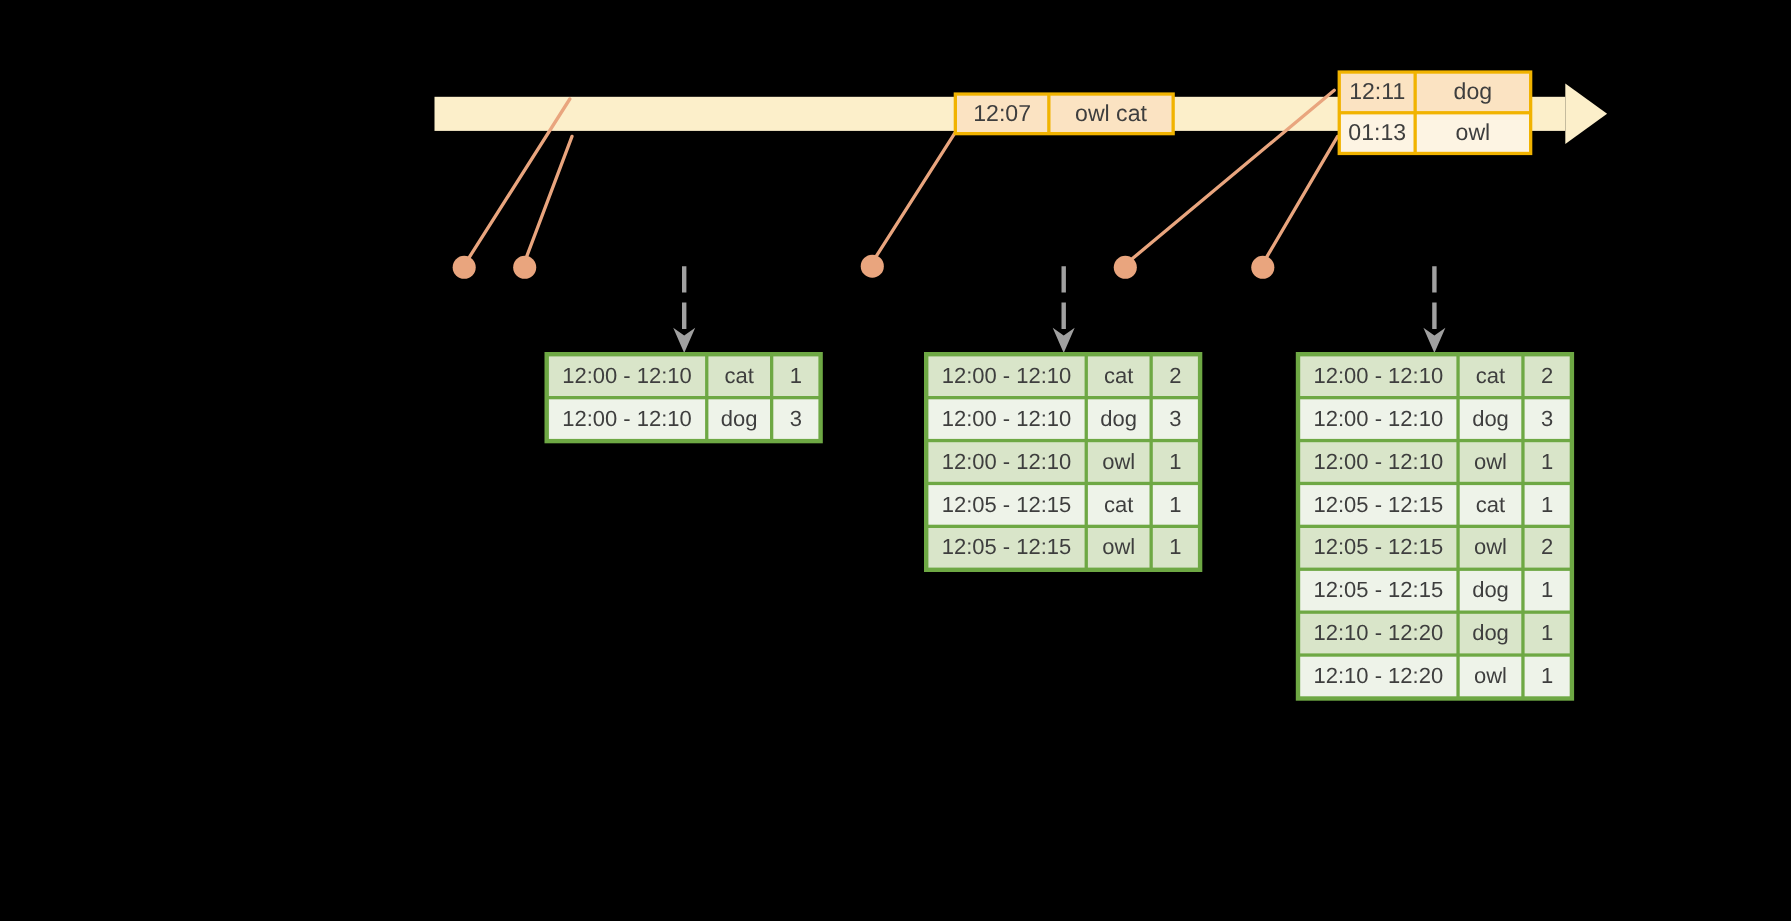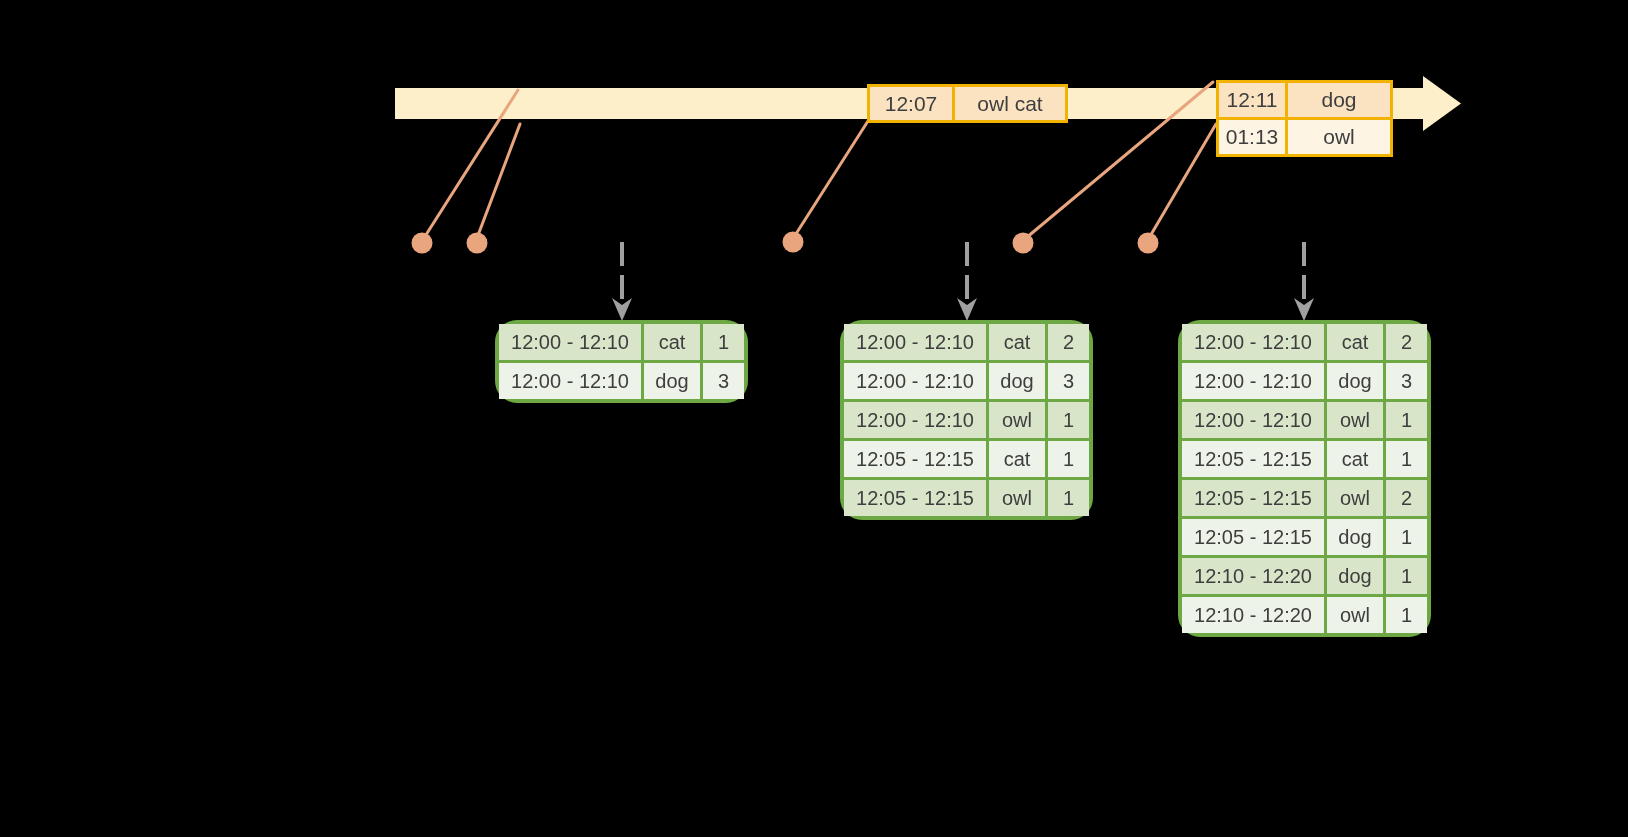--- a/index.html
+++ b/index.html
@@ -37,21 +37,20 @@
   
   .res-table {
     position: absolute;
     display: grid;
     grid-template-columns: 142px 56px 41px;
     gap: 3px;
     padding: 4px;
     background: var(--result-table-border, #6ea844);
     grid-auto-rows: 36px;
     box-sizing: content-box;
-    border-radius: 22px;
   }
   .res-table .cell { font-size: 20px; }
   .res-table .dark  { background: var(--result-row-dark, #d9e5c9); }
   .res-table .light { background: var(--result-row-light, #eef3e9); }
 
   .cell {
     display: flex;
     align-items: center;
     justify-content: center;
     white-space: nowrap;
@@ -92,21 +91,21 @@
       <polygon class="tri" points="1294,298 1304,321 1314,298 1304,305"></polygon>
     </g>
   </svg>
 
 
   <div class="evt-table" style="left:867px; top:84px; grid-template-columns:82px 110px; grid-auto-rows:33px;">
     <div class="cell dark">12:07</div>
     <div class="cell dark">owl cat</div>
   </div>
 
-  <div class="evt-table" style="left:1216px; top:80px; grid-template-columns:66px 102px; grid-auto-rows:34px;">
+  <div class="evt-table" style="left:1216px; top:64px; grid-template-columns:66px 102px; grid-auto-rows:34px;">
     <div class="cell dark">12:11</div>
     <div class="cell dark">dog</div>
     <div class="cell light">01:13</div>
     <div class="cell light">owl</div>
   </div>
 
   <div class="res-table" style="left:495px; top:320px;">
     <div class="cell dark">12:00 - 12:10</div>
     <div class="cell dark">cat</div>
     <div class="cell dark">1</div>

